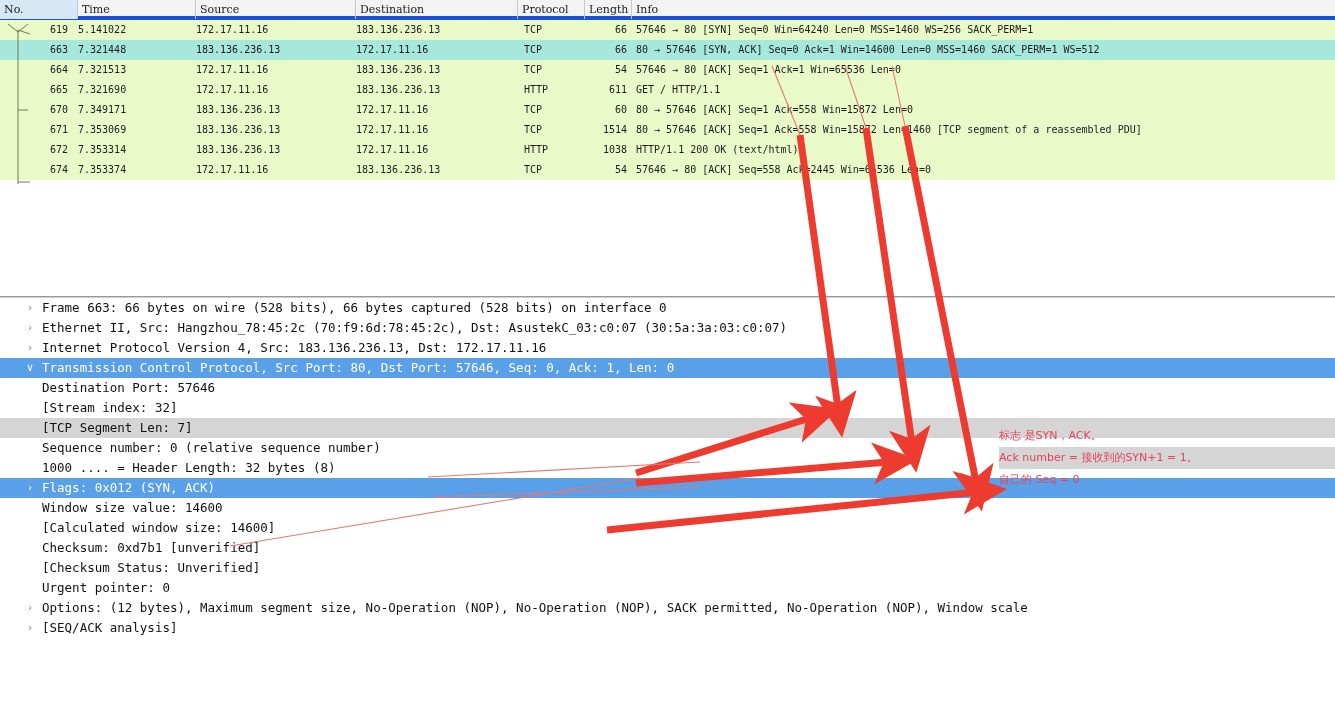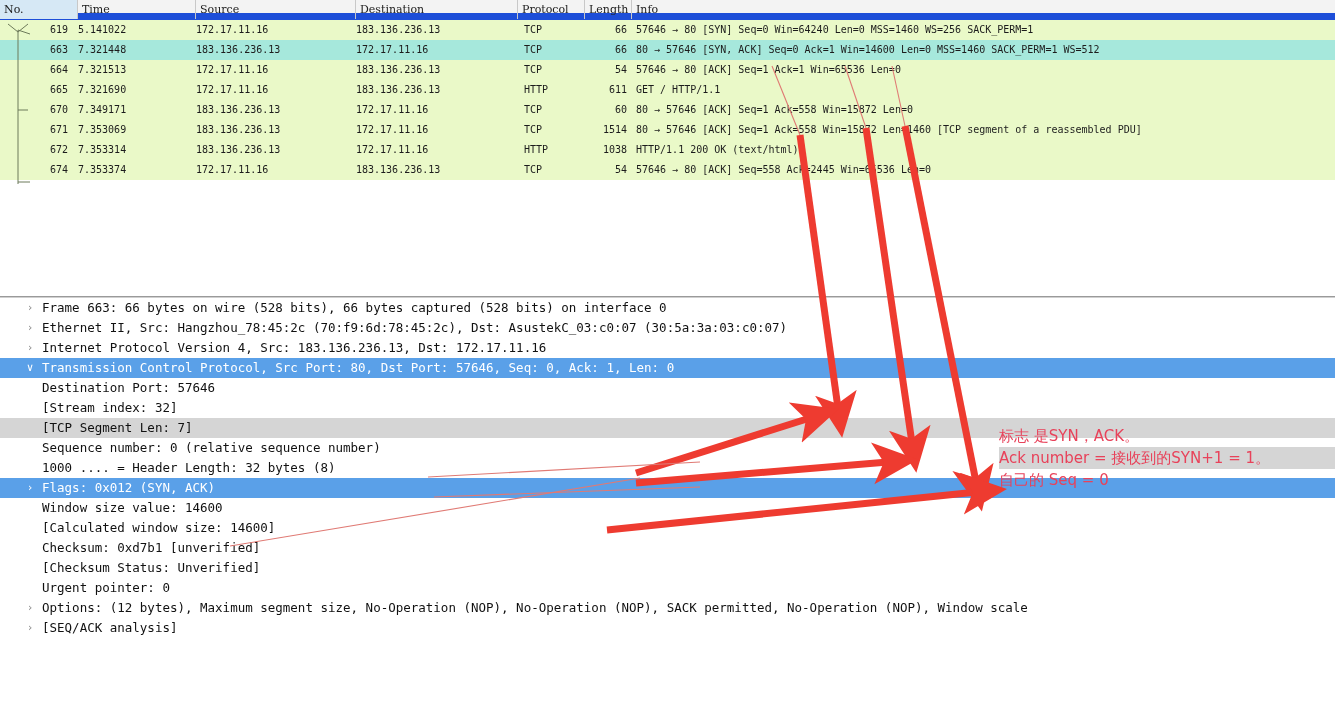--- a/index.html
+++ b/index.html
@@ -13,21 +13,21 @@
   
   #packet-list{
     position:absolute;left:0;top:0;width:1335px;height:296px;
     background:#ffffff;
     border-bottom:1px solid #9a9a9a;
     overflow:hidden;
   }
   #list-header{
     position:relative;height:20px;
     background:#f3f3f3;
-    border-bottom:7px solid #1d4ed8;
+    border-bottom:4px solid #1d4ed8;
     box-sizing:border-box;
   }
   #list-header .hcell{
     position:absolute;top:0;height:19px;line-height:19px;
     font-family:"DejaVu Serif","Liberation Serif",serif;
     font-size:11px;color:#202020;
     padding-left:4px;
     box-sizing:border-box;
     border-right:1px solid #c8c8c8;
     white-space:nowrap;
@@ -87,21 +87,21 @@
 
   
   #anno{
     position:absolute;left:0;top:0;width:1335px;height:723px;
     pointer-events:none;
   }
   
   #notes{
     position:absolute;left:999px;top:425px;width:336px;
     font-family:"DejaVu Sans","Liberation Sans",sans-serif;
-    font-size:15px;
+    font-size:11px;
     color:#e8425a;
     line-height:22.5px;
     white-space:nowrap;
     pointer-events:none;
   }
   #notes .nl{height:22px;}
   #notes .nl.hl{background:#d5d5d5;}
 </style>
 </head>
 <body>

